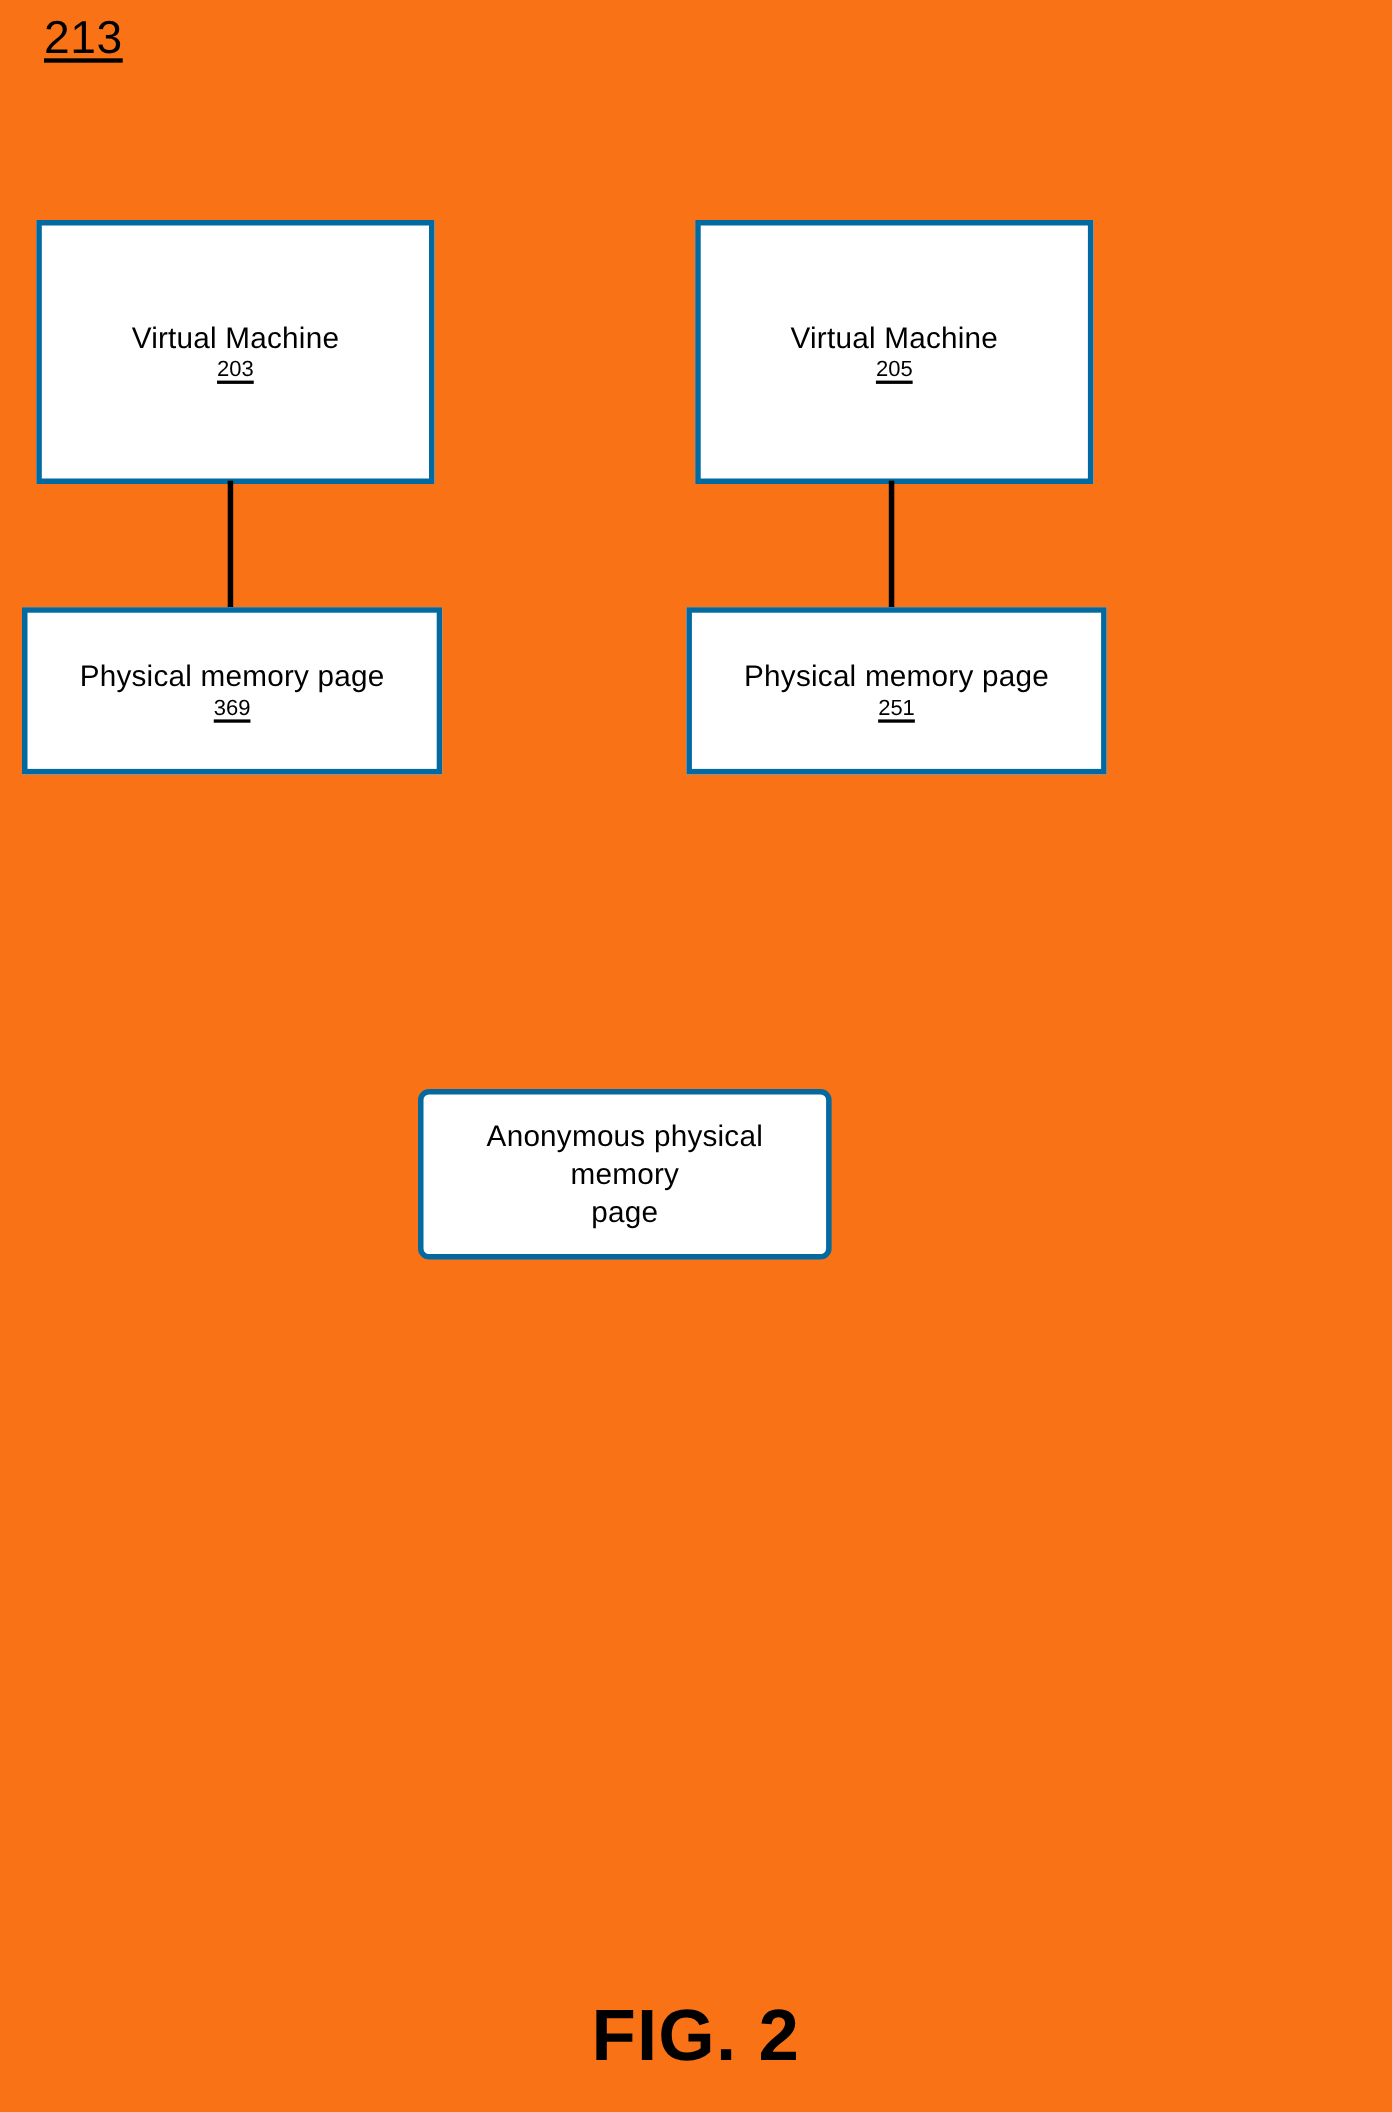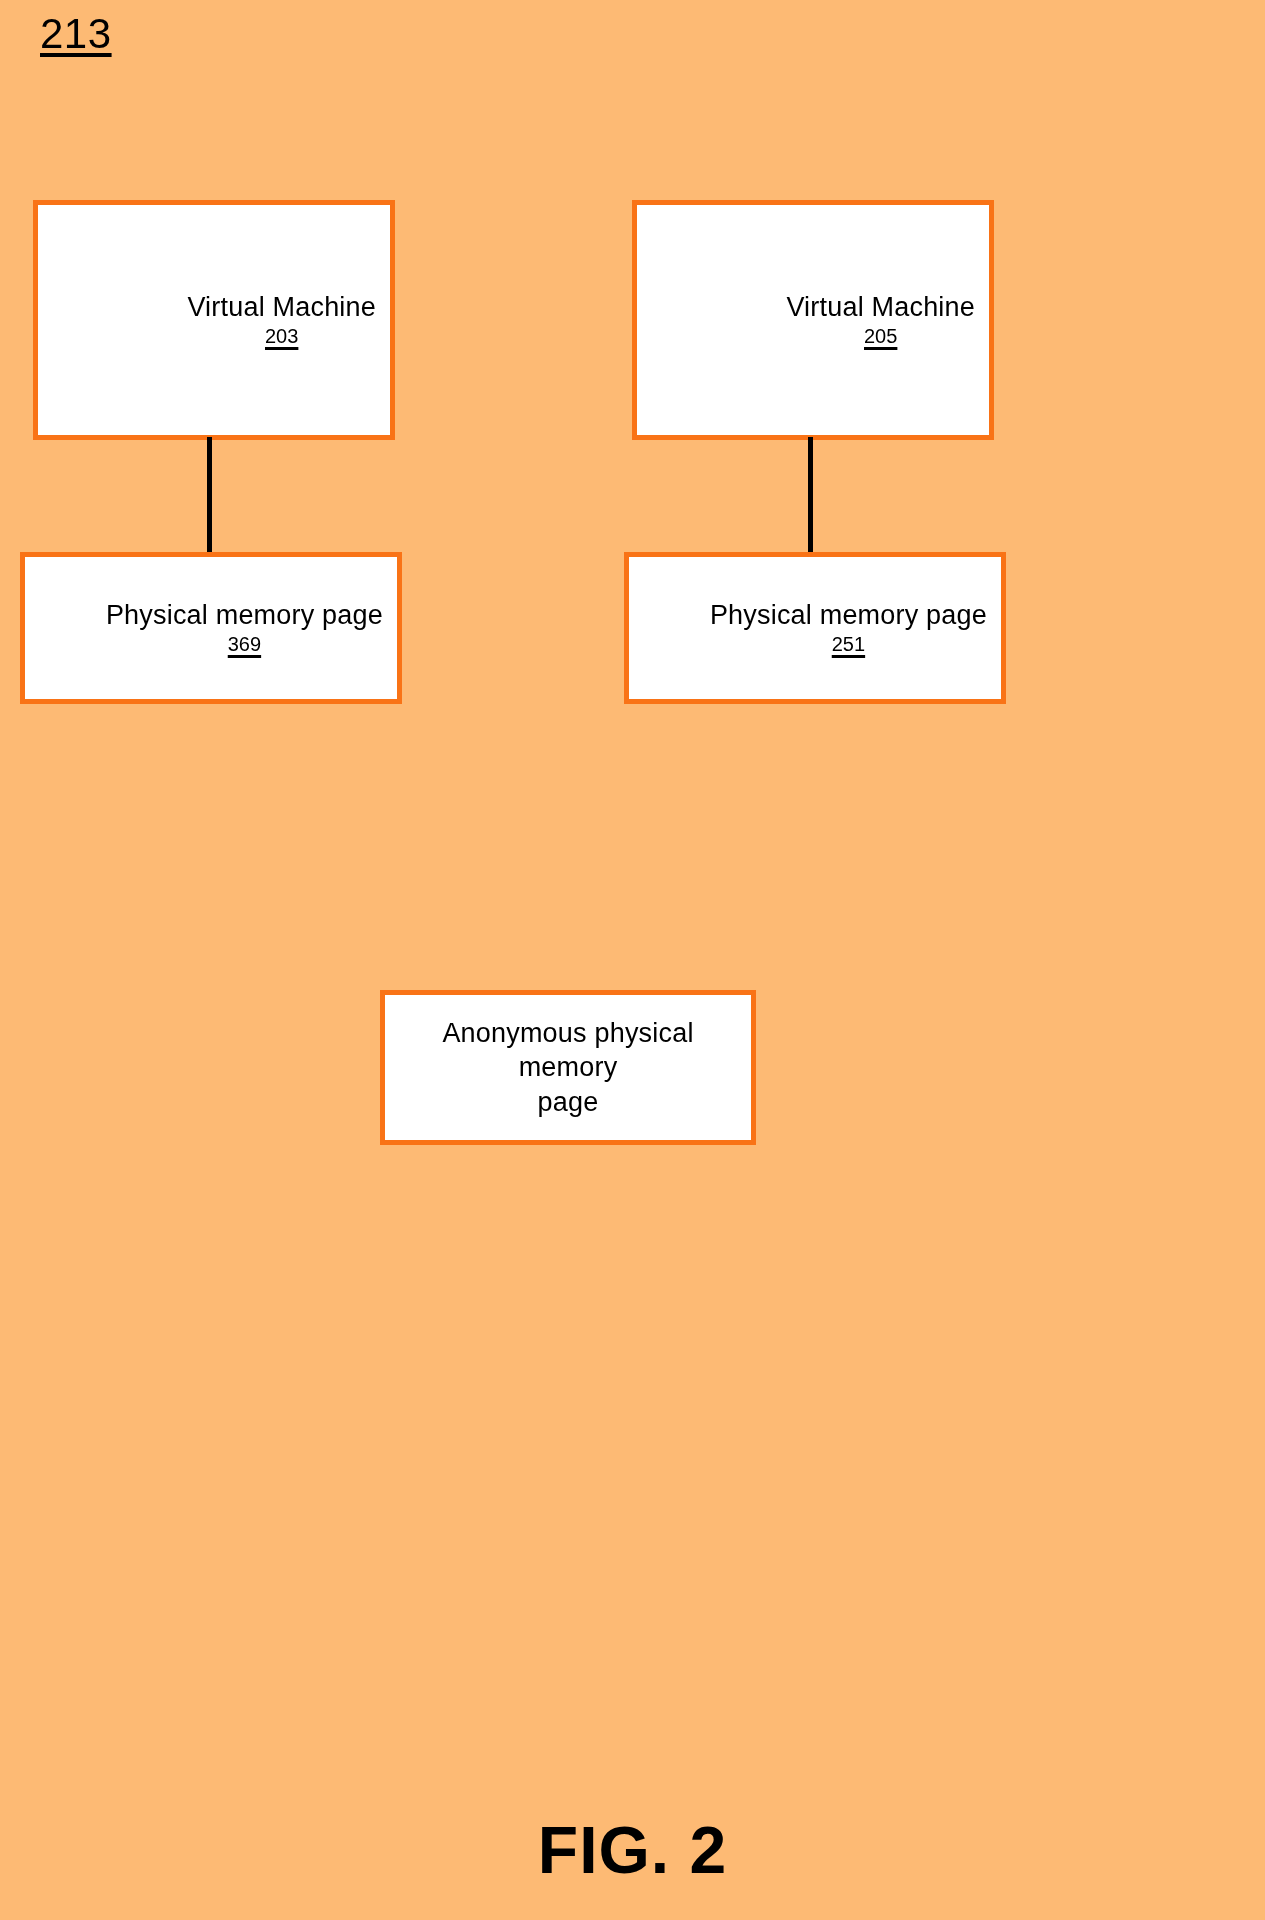--- a/index.html
+++ b/index.html
@@ -8,45 +8,45 @@
     background: #ffffff;
   }
   body {
     font-family: "Liberation Sans", sans-serif;
     color: #000000;
   }
   #figure-root {
     position: relative;
     width: 1265px;
     height: 1920px;
-    background: #fdba74;
+    background: #f97316;
     overflow: hidden;
   }
 
   
   .fig-ref {
     position: absolute;
     font-size: 42px;
     font-weight: 400;
     letter-spacing: 0.5px;
     text-decoration: underline;
     text-underline-offset: 5px;
     text-decoration-thickness: 4px;
     white-space: nowrap;
   }
 
   
   .box {
     position: absolute;
     box-sizing: border-box;
-    border: 5px solid #f97316;
+    border: 5px solid #0369a1;
     background: #ffffff;
     display: flex;
     flex-direction: column;
-    align-items: flex-end;
+    align-items: center;
     justify-content: center;
     text-align: center;
   }
   .box-label {
     font-size: 27px;
     line-height: 1.28;
     font-weight: 400;
     letter-spacing: 0.2px;
     padding: 0 14px;
     white-space: pre-line;
@@ -117,21 +117,21 @@
 
   <div class="connector" style="left:808px; top:437px; height:118px;"></div>
 
   <div class="box" style="left:624px; top:552px; width:382px; height:152px;">
     <div class="inner">
       <div class="box-label">Physical memory page</div>
       <div class="box-num">251</div>
     </div>
   </div>
 
-  <div class="box" style="left:380px; top:990px; width:376px; height:155px;">
+  <div class="box" style="left:380px; top:990px; width:376px; height:155px;border-radius:10px;">
     <div class="inner">
       <div class="box-label">Anonymous physical memory
 page</div>
     </div>
   </div>
 
   <div class="fig-caption" style="left:0; top:1780px;margin-top:32px;">FIG. 2</div>
 
 </div>
 

